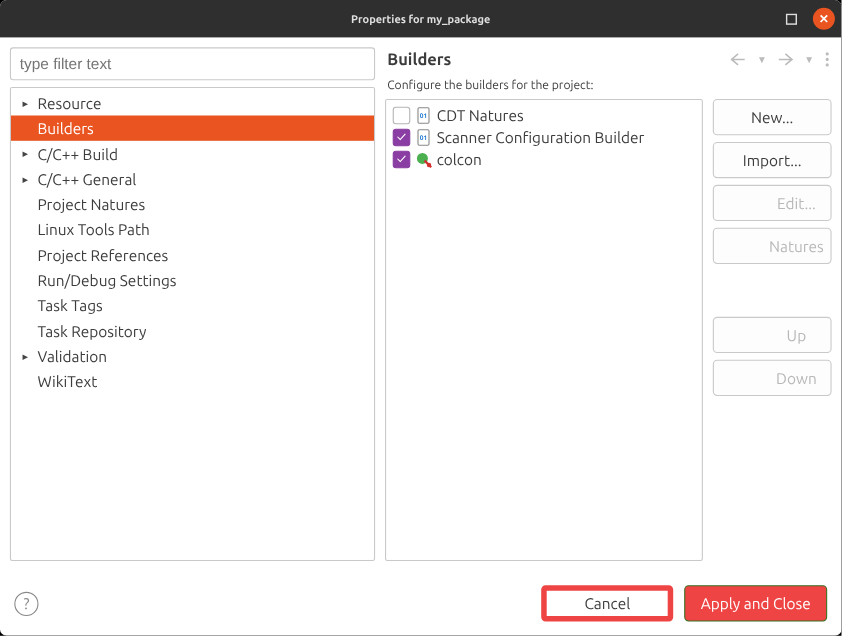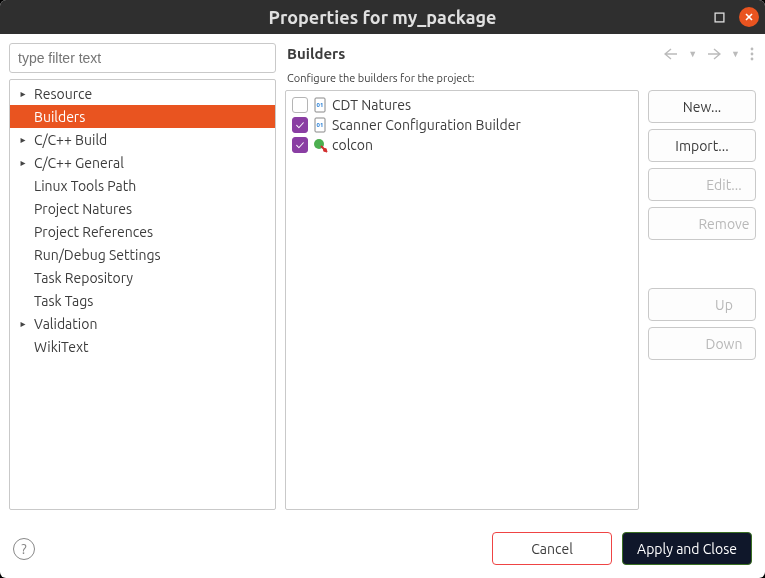--- a/index.html
+++ b/index.html
@@ -24,21 +24,21 @@
     background: #2f2f2f;
     color: #e0e0e0;
     display: flex;
     align-items: center;
     justify-content: center;
     position: relative;
     flex-shrink: 0;
   }
   .titlebar .title {
     font-weight: 600;
-    font-size: 18px;
+    font-size: 10px;
   }
   .titlebar .controls {
     position: absolute;
     right: 6px;
     display: flex;
     gap: 10px;
     align-items: center;
   }
   .win-btn {
     width: 20px; height: 20px;
@@ -56,21 +56,21 @@
   .body {
     display: flex;
     flex: 1;
     padding: 9px;
     gap: 9px;
     min-height: 0;
   }
 
   
   .left {
-    width: 267px;
+    width: 332px;
     display: flex;
     flex-direction: column;
     gap: 6px;
   }
   .filter {
     border: 1px solid #c9c9c9;
     border-radius: 3px;
     padding: 6px 8px;
     font-size: 14px;
     color: #888;
@@ -216,32 +216,32 @@
     width: 22px; height: 22px;
     border: 1.5px solid #888;
     border-radius: 50%;
     color: #888;
     display:flex;align-items:center;justify-content:center;
     font-size: 14px;
     cursor: pointer;
   }
   .footer .grow { flex: 1; }
   .fbtn {
-    border: 1px solid #ef4444;
+    border: 5px solid #ef4444;
     border-radius: 4px;
     height: 33px;
     min-width: 120px;
     padding: 0 14px;
     display: flex; align-items: center; justify-content: center;
     font-size: 14px;
     cursor: pointer;
     background: #fff;
   }
   .fbtn.primary {
-    background: #0f172a;
+    background: #ef4444;
     border: 1px solid #3a6f22;
     color: #fff;
   }
 </style>
 </head>
 <body>
 
 <div class="window">
 
   <div class="titlebar">
@@ -277,41 +277,41 @@
           <div class="tree-row">
             <span class="arrow">▸</span>
             <span class="tree-label">C/C++ Build</span>
           </div>
           <div class="tree-row">
             <span class="arrow">▸</span>
             <span class="tree-label">C/C++ General</span>
           </div>
           <div class="tree-row">
             <span class="arrow"></span>
+            <span class="tree-label">Project Natures</span>
+          </div>
+          <div class="tree-row">
+            <span class="arrow"></span>
             <span class="tree-label">Linux Tools Path</span>
           </div>
           <div class="tree-row">
             <span class="arrow"></span>
-            <span class="tree-label">Project Natures</span>
-          </div>
-          <div class="tree-row">
-            <span class="arrow"></span>
             <span class="tree-label">Project References</span>
           </div>
           <div class="tree-row">
             <span class="arrow"></span>
             <span class="tree-label">Run/Debug Settings</span>
           </div>
           <div class="tree-row">
             <span class="arrow"></span>
+            <span class="tree-label">Task Tags</span>
+          </div>
+          <div class="tree-row">
+            <span class="arrow"></span>
             <span class="tree-label">Task Repository</span>
-          </div>
-          <div class="tree-row">
-            <span class="arrow"></span>
-            <span class="tree-label">Task Tags</span>
           </div>
           <div class="tree-row">
             <span class="arrow">▸</span>
             <span class="tree-label">Validation</span>
           </div>
           <div class="tree-row">
             <span class="arrow"></span>
             <span class="tree-label">WikiText</span>
           </div>
         </div>
@@ -374,21 +374,21 @@
                   <circle cx="13" cy="13" r="2" fill="#d32f2f"></circle>
                 </svg>
               </span>
               <span class="item-label">colcon</span>
             </div>
           </div>
         <div class="btncol">
           <div class="btn">New...</div>
           <div class="btn">Import...</div>
           <div class="btn disabled">Edit...</div>
-          <div class="btn disabled">Remove</div>
+          <div class="btn disabled">Natures</div>
           <div class="spacer"></div>
           <div class="btn disabled">Up</div>
           <div class="btn disabled">Down</div>
         </div>
       </div>
     </div>
 
   </div>
 
   <div class="footer">

